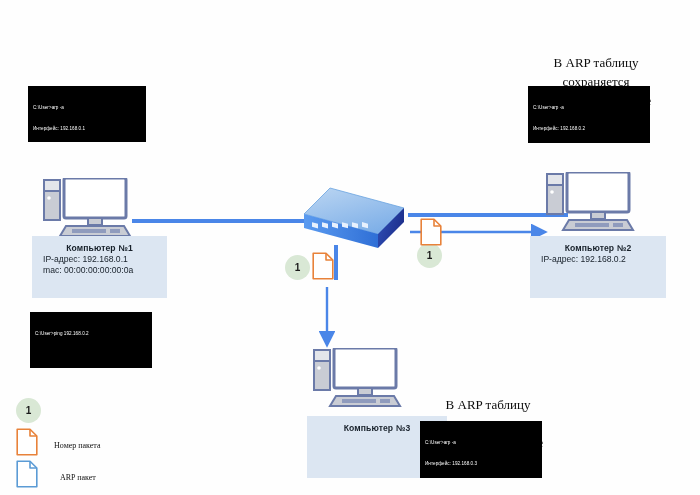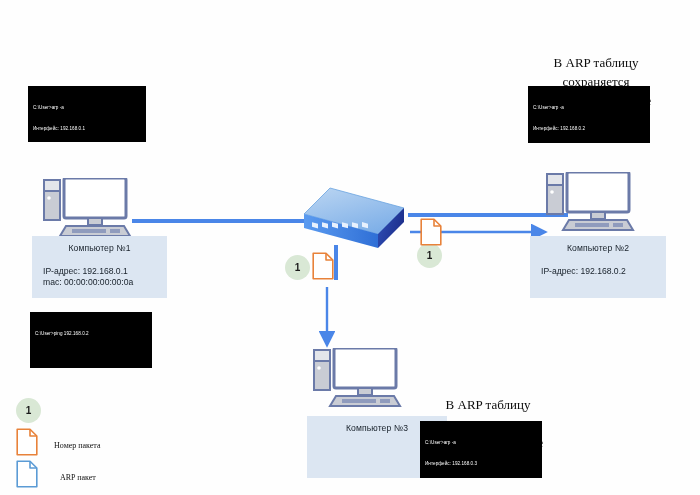--- a/index.html
+++ b/index.html
@@ -35,29 +35,29 @@
   
   .infobox {
     background: #dce6f2;
     box-sizing: border-box;
     text-align: center;
     color: #17202a;
     padding-top: 7px;
   }
   .infobox .title {
     font-size: 8.6px;
-    font-weight: 400;
+    font-weight: 700;
     letter-spacing: 0.1px;
   }
   .infobox .detail {
     font-size: 8.6px;
     text-align: left;
     padding-left: 11px;
     line-height: 1.33;
-    margin-top: 13px;
+    margin-top: 1px;
   }
 
   
   .caption {
     font-family: "Liberation Serif", serif;
     font-size: 13px;
     color: #0b0b0b;
     text-align: center;
     line-height: 1.45;
     white-space: pre-line;

